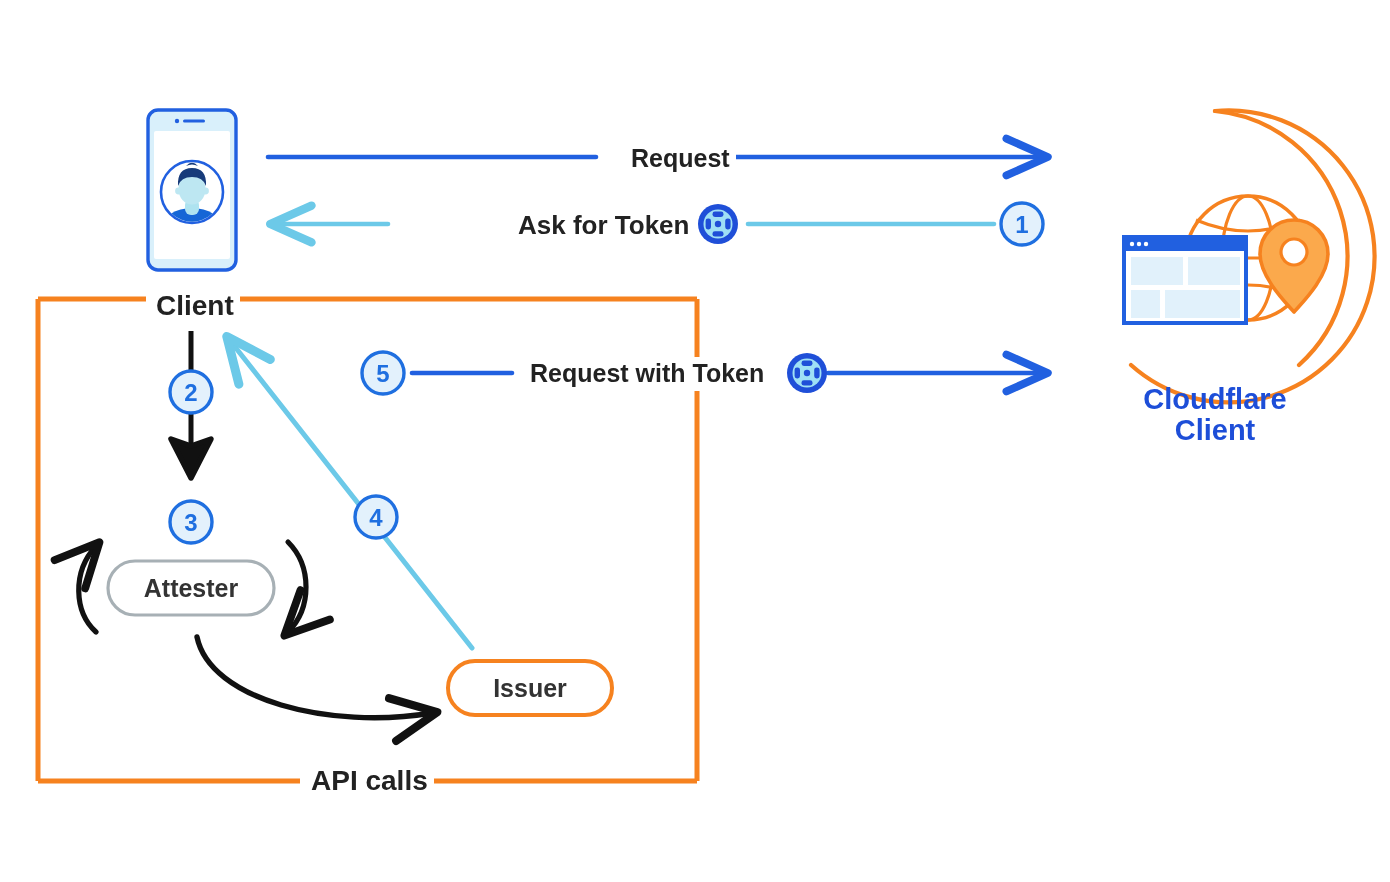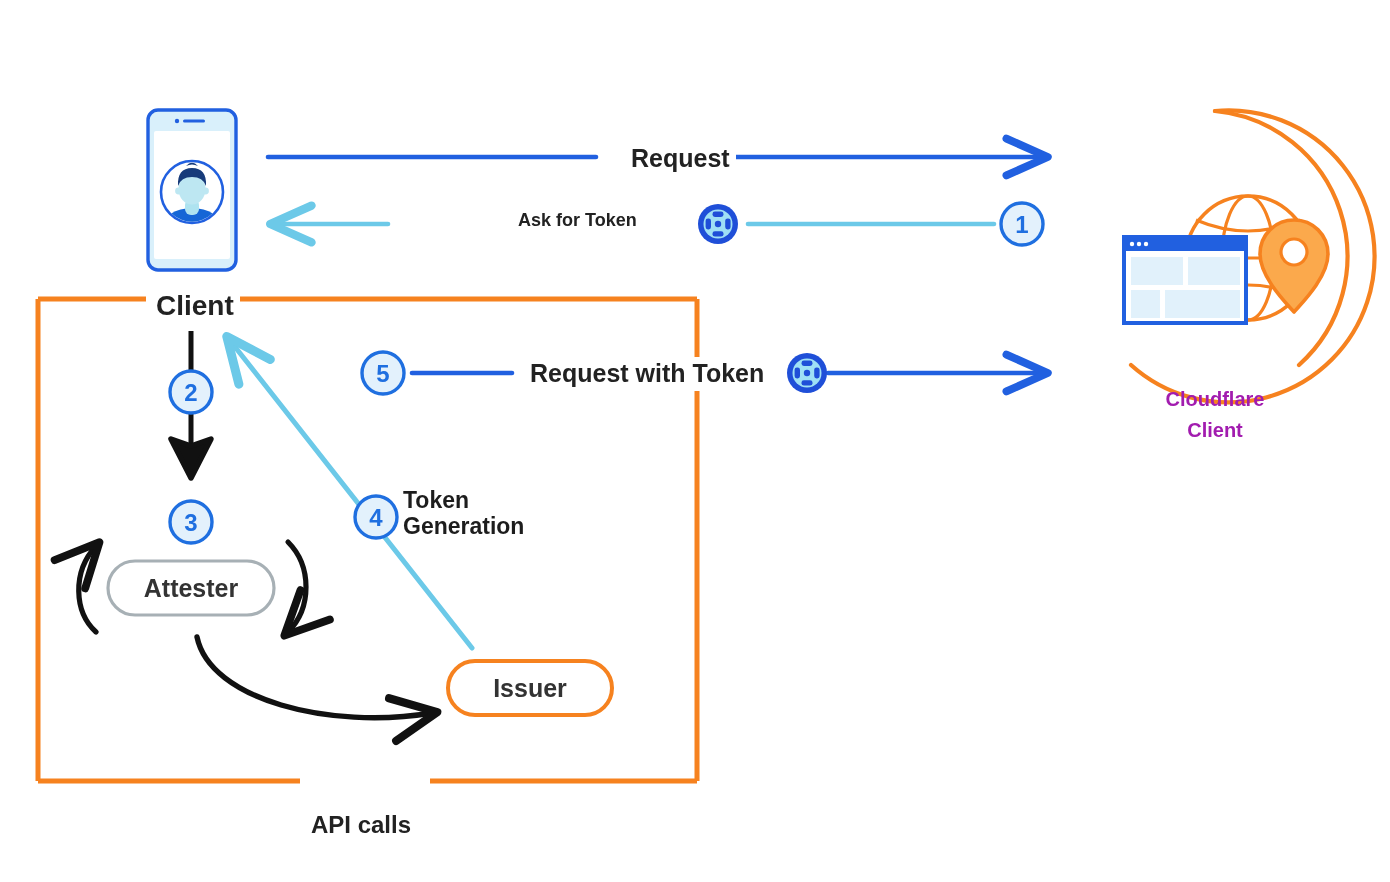--- a/index.html
+++ b/index.html
@@ -5,28 +5,28 @@
   html,body{margin:0;padding:0;background:#ffffff;}
   body{width:1390px;height:882px;position:relative;overflow:hidden;
        font-family:"Liberation Sans","DejaVu Sans",sans-serif;}
   #stage{position:absolute;inset:0;width:1390px;height:882px;}
   svg#canvas{position:absolute;left:0;top:0;width:1390px;height:882px;}
 
   .lbl{position:absolute;font-weight:bold;color:#222222;white-space:nowrap;}
   .lbl-onwhite{background:#ffffff;padding:0 6px;}
 
   #lbl-request{left:609px;top:144px;font-size:25px;margin-left:16px;}
-  #lbl-ask{left:512px;top:210px;font-size:18px;}
+  #lbl-ask{left:512px;top:210px;font-size:26px;}
   #lbl-reqtok{left:524px;top:359px;font-size:25px;}
   #lbl-client{left:150px;top:290px;font-size:28px;}
-  #lbl-apicalls{left:305px;top:811px;font-size:24px;text-align:right;}
+  #lbl-apicalls{left:305px;top:765px;font-size:28px;text-align:right;}
   #lbl-tokengen{left:403px;top:487px;font-size:23px;line-height:26px;
                 font-weight:bold;color:#1d1d1d;}
   #lbl-cf{position:absolute;left:1090px;top:384px;width:250px;text-align:center;
-          font-size:20px;line-height:31px;font-weight:bold;color:#a21caf;}
+          font-size:29px;line-height:31px;font-weight:bold;color:#1d4ed8;}
   .node-text{font-size:25px;font-weight:bold;fill:#333333;
              font-family:"Liberation Sans","DejaVu Sans",sans-serif;}
   .num-text{font-size:24px;font-weight:bold;fill:#1f6fe0;
             font-family:"Liberation Sans","DejaVu Sans",sans-serif;}
 </style>
 </head>
 <body>
 
 <div id="stage">
 
@@ -206,23 +206,19 @@
   <div class="lbl lbl-onwhite" id="lbl-request">Request</div>
 
   <div class="lbl lbl-onwhite" id="lbl-ask">Ask for Token</div>
 
   <div class="lbl lbl-onwhite" id="lbl-reqtok">Request with Token</div>
 
   <div class="lbl lbl-onwhite" id="lbl-client">Client</div>
 
   <div class="lbl lbl-onwhite" id="lbl-apicalls">API calls</div>
 
-  <div class="lbl" id="lbl-tokengen">
-    <div>Token</div>
-    <div>Generation</div>
-  </div>
 
   <div id="lbl-cf">
     <div>Cloudflare</div>
     <div>Client</div>
   </div>
 
 </div>
 
 </body></html>

